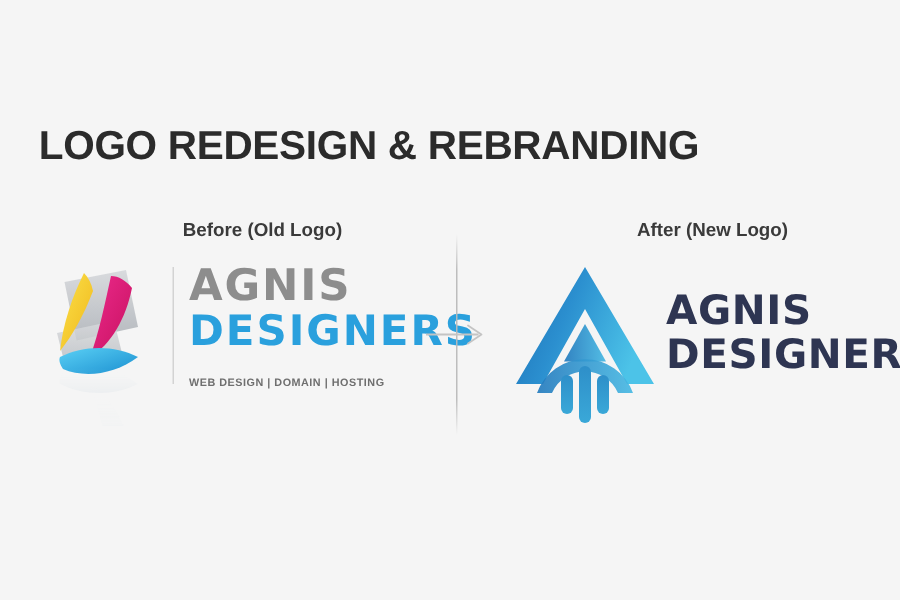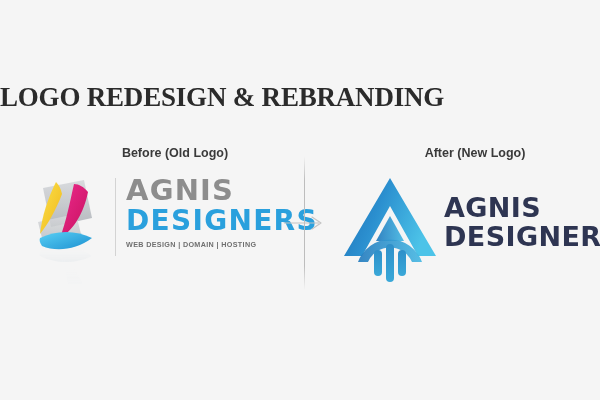--- a/index.html
+++ b/index.html
@@ -20,26 +20,26 @@
     height: 400px;
     background: #f5f5f5;
   }
 
   
   .page-title {
     position: absolute;
     top: 82px;
     left: 0;
     width: 492px;
+    text-align: center;
     font-size: 27px;
     font-weight: bold;
     letter-spacing: -0.2px;
     color: #2b2b2b;
     white-space: nowrap;
-    font-family: Liberation Serif, serif;
   }
 
   
   .caption {
     position: absolute;
     top: 146px;
     font-size: 12.5px;
     font-weight: bold;
     color: #3a3a3a;
     text-align: center;
@@ -109,21 +109,21 @@
   .old-designers {
     margin-top: 2px;
     font-size: 28px;
     font-weight: bold;
     color: #2aa0dd;
     letter-spacing: 1.3px;
     line-height: 1;
     font-family: "DejaVu Sans", sans-serif;
   }
   .old-tagline {
-    margin-top: 5px;
+    margin-top: 15px;
     font-size: 7.2px;
     font-weight: bold;
     color: #6f6f6f;
     letter-spacing: 0.35px;
     white-space: nowrap;
     font-family: "Liberation Sans", sans-serif;
   }
 
   
   .new-logo {

